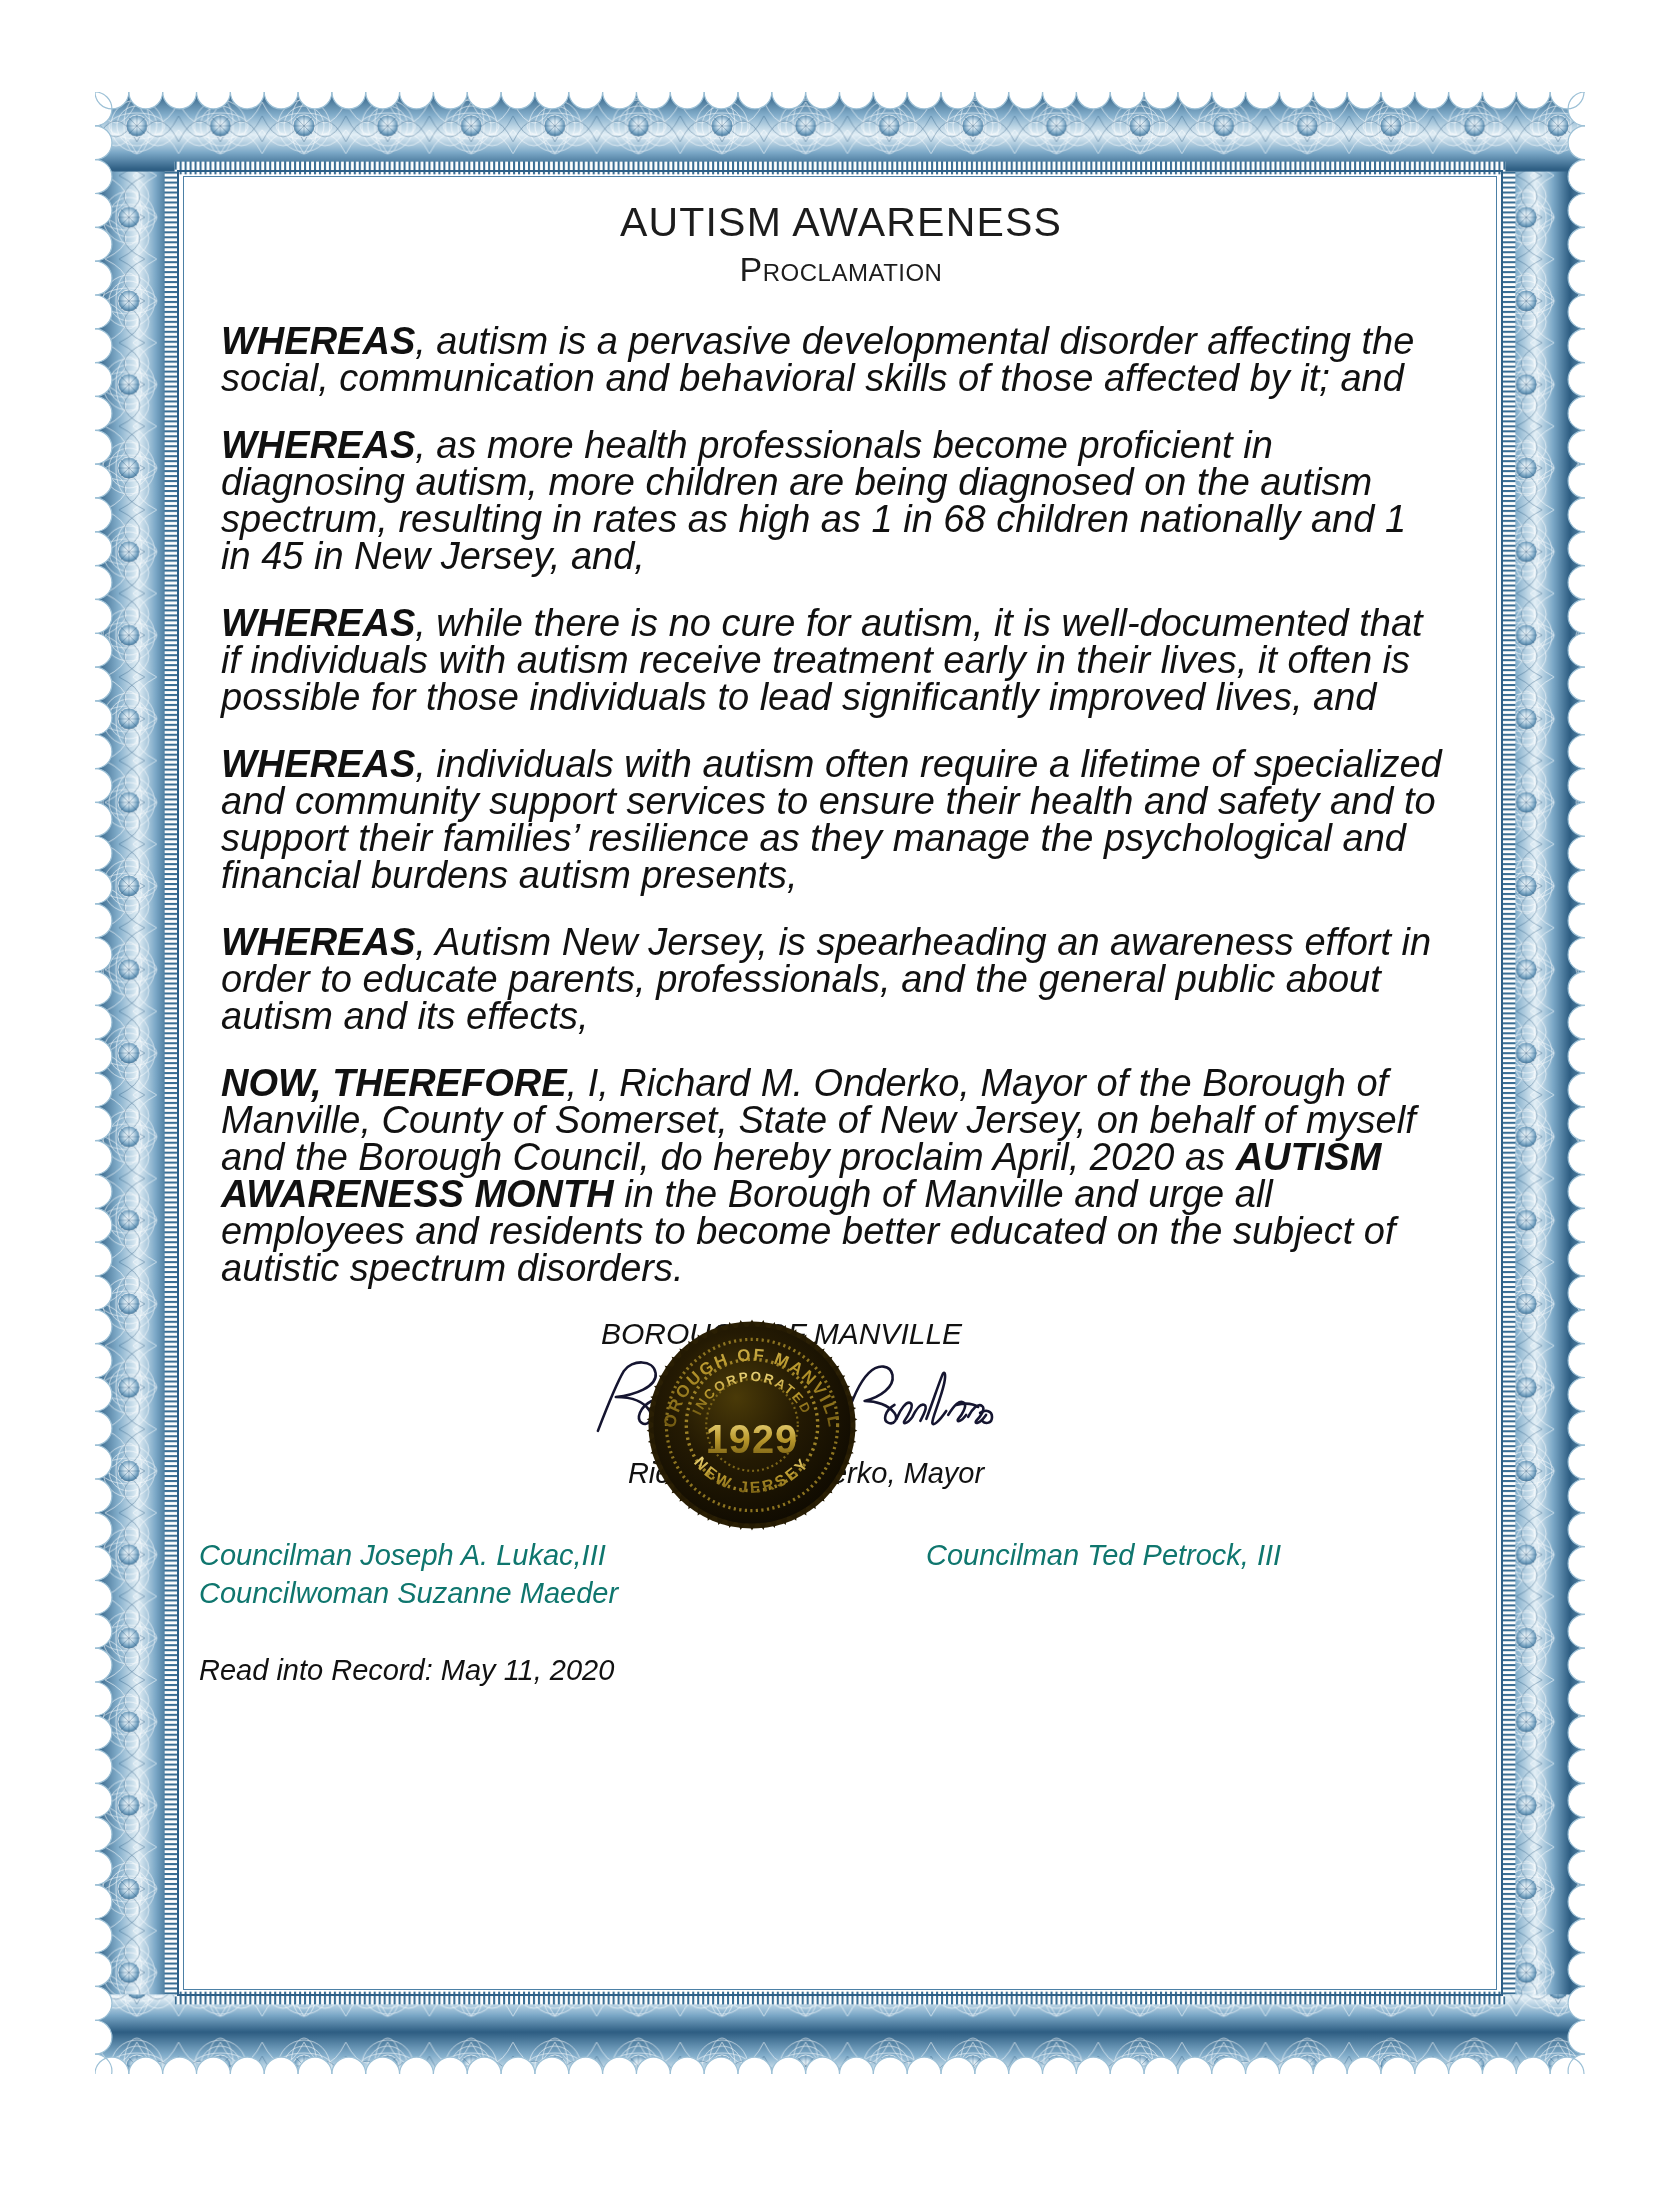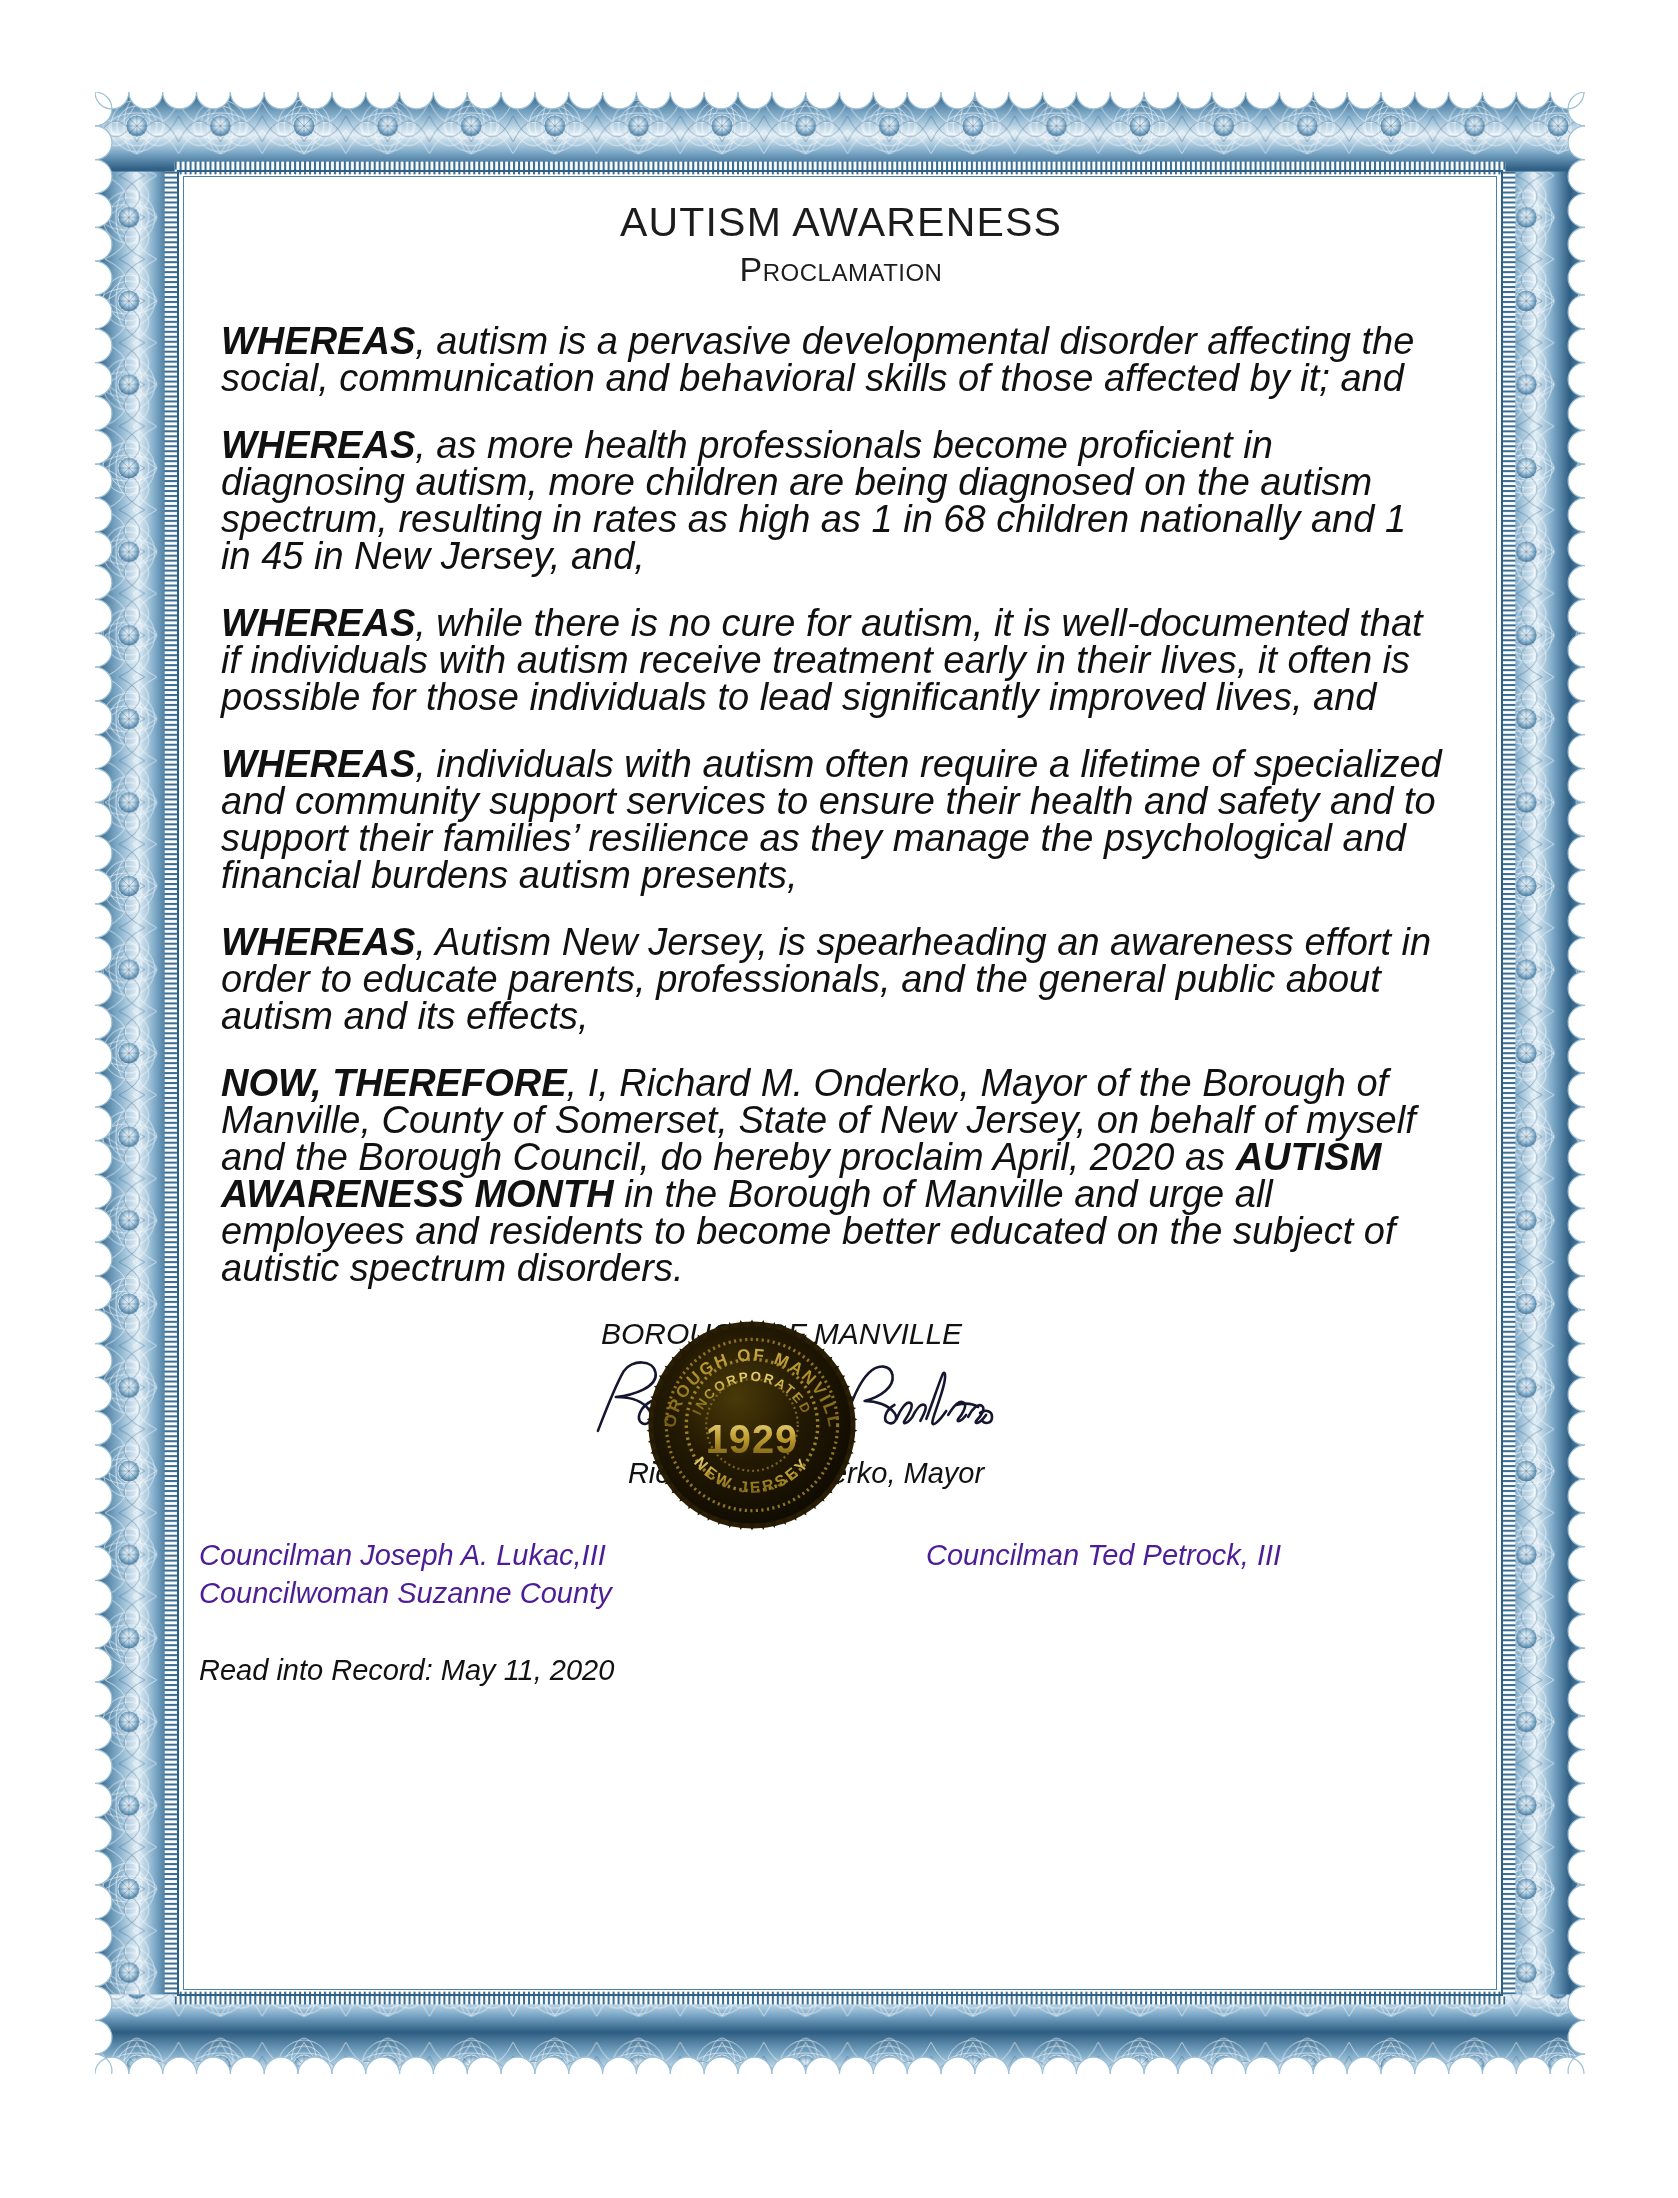--- a/index.html
+++ b/index.html
@@ -108,21 +108,21 @@
     margin-top:46px;
     display:flex;
     justify-content:space-between;
   }
   .council-col{width:557px;}
   .council-col.right{padding-left:20px;}
   .council-col p{
     font-size:29px;
     line-height:38px;
     font-style:italic;
-    color:#4c1d95;
+    color:#0f766e;
     margin:0;
     white-space:nowrap;
   }
   .council-col.right p:nth-child(3){padding-left:12px;}
 
   .read-line{
     margin-top:42px;
     font-size:29px;
     font-style:italic;
     color:#111;
@@ -728,21 +728,21 @@
           <path d="M404 60 C410 56 416 58 416 64 C416 70 410 72 406 68"></path>
         </g>
       </svg>
     </div>
 
     <div class="mayor-line">Richard M. Onderko, Mayor</div>
 
     <div class="council-grid">
       <div class="council-col left">
         <p>Councilman Joseph A. Lukac,III</p>
-        <p>Councilwoman Suzanne County</p>
+        <p>Councilwoman Suzanne Maeder</p>
       </div>
       <div class="council-col right">
         <p>Councilman Ted Petrock, III</p>
       </div>
     </div>
 
     <div class="read-line">Read into Record: May 11, 2020</div>
 
   </div>
 

